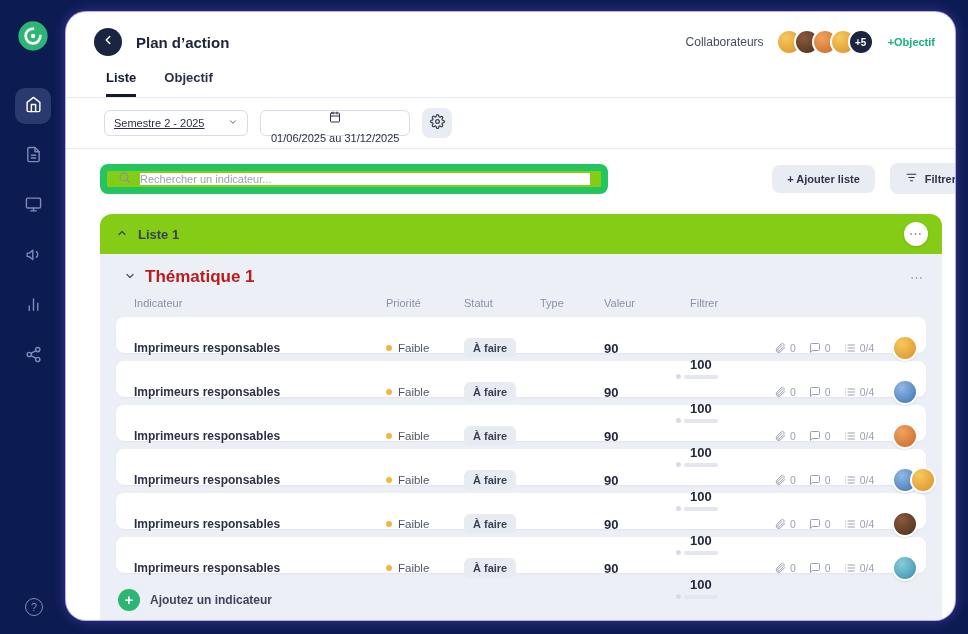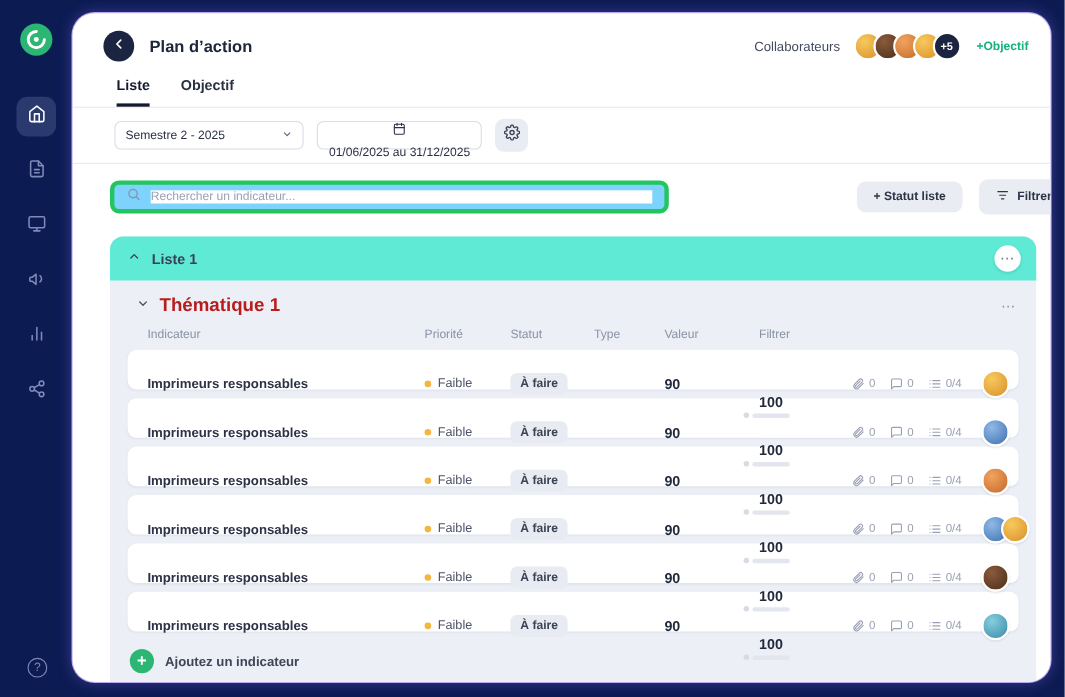--- a/index.html
+++ b/index.html
@@ -36,35 +36,35 @@
   .av-b { background:radial-gradient(circle at 35% 30%, #8fb9e8, #3e6fae); }
   .av-o { background:radial-gradient(circle at 35% 30%, #f2a35e, #c4682a); }
   .av-t { background:radial-gradient(circle at 35% 30%, #86cede, #3a8aa8); }
   .av-d { background:radial-gradient(circle at 35% 30%, #8a5a3b, #4a2e1a); }
 
   .tabs { display:flex; gap:28px; padding:14px 0 0 40px; border-bottom:1px solid #e7e9f0; }
   .tab { font-size:13px; font-weight:600; color:#2b3144; padding-bottom:9px; cursor:pointer; }
   .tab.active { font-weight:700; color:#141a2e; border-bottom:3px solid #141a2e; }
 
   .filter-row { display:flex; align-items:center; gap:12px; padding:10px 20px 10px 38px; border-bottom:1px solid #e7e9f0; }
-  .select { width:172px; height:26px; border:1px solid #d8dce6; border-radius:6px; display:flex; align-items:center; justify-content:space-between; padding:0 9px; font-size:11px; color:#2b3144; cursor:pointer; background:#fff; }
+  .select { width:144px; height:26px; border:1px solid #d8dce6; border-radius:6px; display:flex; align-items:center; justify-content:space-between; padding:0 9px; font-size:11px; color:#2b3144; cursor:pointer; background:#fff;text-decoration:underline; }
   .chip { height:26px; border:1px solid #d8dce6; border-radius:6px; display:flex; align-items:center; gap:7px; padding:0 10px; font-size:11px; color:#2b3144; cursor:pointer; background:#fff;flex-direction:column; }
   .icon-btn { width:30px; height:30px; background:#e9ecf3; border-radius:8px; display:flex; align-items:center; justify-content:center; color:#3c4355; cursor:pointer; }
   .icon-btn svg { width:15px; height:15px; }
 
   .toolbar { display:flex; align-items:center; padding:14px 0 10px 34px; }
-  .search { width:508px; height:30px; border:4px solid #22c55e; border-radius:8px; display:flex; align-items:center; gap:9px; padding:0 11px; background:#7dd3fc; }
+  .search { width:508px; height:30px; border:7px solid #22c55e; border-radius:8px; display:flex; align-items:center; gap:9px; padding:0 11px; background:#84cc16; }
   .search input { border:none; outline:none; flex:1; font-size:11px; color:#2b3144; font-family:"Liberation Sans", sans-serif; }
   .search input::placeholder { color:#9aa1b1; }
   .btn { background:#e9ecf3; border:none; border-radius:8px; padding:8px 15px; font-size:11px; font-weight:600; color:#2e3447; cursor:pointer; display:flex; align-items:center; gap:7px; font-family:"Liberation Sans", sans-serif; }
   .btn-filter { margin-left:15px; margin-right:-16px; }
 
   
   .panel { margin:10px 13px 0 34px; background:#edeff6; border-radius:12px; padding-bottom:26px; }
-  .panel-header { background:#5eead4; border-radius:12px 12px 0 0; height:40px; display:flex; align-items:center; gap:10px; padding:0 14px 0 16px; color:#3a4157; }
+  .panel-header { background:#84cc16; border-radius:12px 12px 0 0; height:40px; display:flex; align-items:center; gap:10px; padding:0 14px 0 16px; color:#3a4157; }
   .panel-title { font-size:13px; font-weight:800; color:#3a4157; }
   .more-circle { margin-left:auto; width:24px; height:24px; border-radius:50%; background:#fff; box-shadow:0 1px 3px rgba(20,30,60,.15); display:flex; align-items:center; justify-content:center; color:#6b7285; font-size:13px; letter-spacing:1px; cursor:pointer; line-height:0; }
   .theme-row { display:flex; align-items:center; gap:9px; padding:13px 18px 2px 24px; color:#4a5166; }
   .theme-title { font-size:17px; font-weight:700; color:#b91c1c; }
   .more-plain { margin-left:auto; color:#8b92a6; font-size:13px; letter-spacing:1px; cursor:pointer; }
 
   .grid { display:grid; grid-template-columns:252px 78px 76px 64px 72px 98px 126px 1fr; align-items:center; }
   .cols { margin:8px 16px 2px; padding:0 18px; font-size:11px; color:#8b92a6; }
   .row { margin:8px 16px; background:#fff; border-radius:8px; height:36px; padding:0 14px 0 18px; box-shadow:0 1px 2px rgba(25,35,70,.05); }
   .cell-ind { font-size:12px; font-weight:700; color:#2c3245; }
@@ -194,21 +194,21 @@
 
     <div class="toolbar">
       <div class="search">
         <span><svg width="13" height="13" viewBox="0 0 24 24" fill="none" stroke="#8a91a5" stroke-width="2.2" stroke-linecap="round">
               <circle cx="11" cy="11" r="7"></circle>
               <path d="M21 21l-4.35-4.35"></path>
             </svg></span>
         <input type="text" placeholder="Rechercher un indicateur..." style="">
       </div>
       <div class="hspacer"></div>
-      <button class="btn">+ Statut liste</button>
+      <button class="btn">+ Ajouter liste</button>
       <button class="btn btn-filter">
         <span><svg width="13" height="13" viewBox="0 0 24 24" fill="none" stroke="#2e3447" stroke-width="2" stroke-linecap="round">
               <path d="M4 6h16M7 12h10M10 18h4"></path>
             </svg></span>
         <span>Filtrer</span>
       </button>
     </div>
 
     <div class="panel">
       <div class="panel-header">

